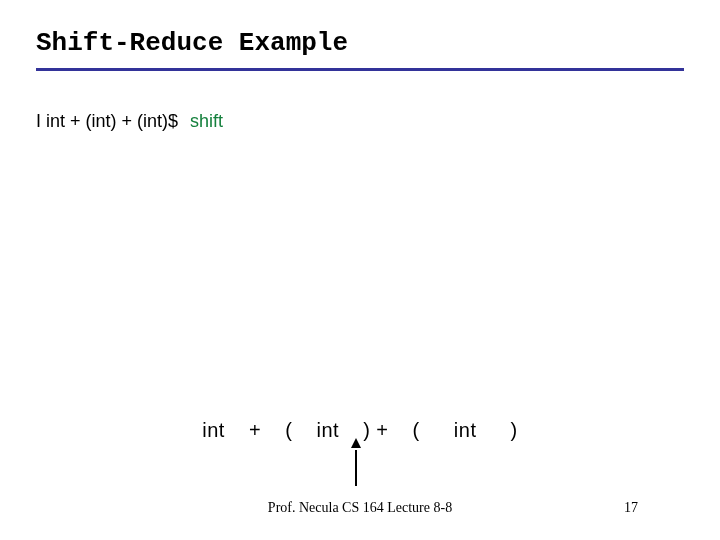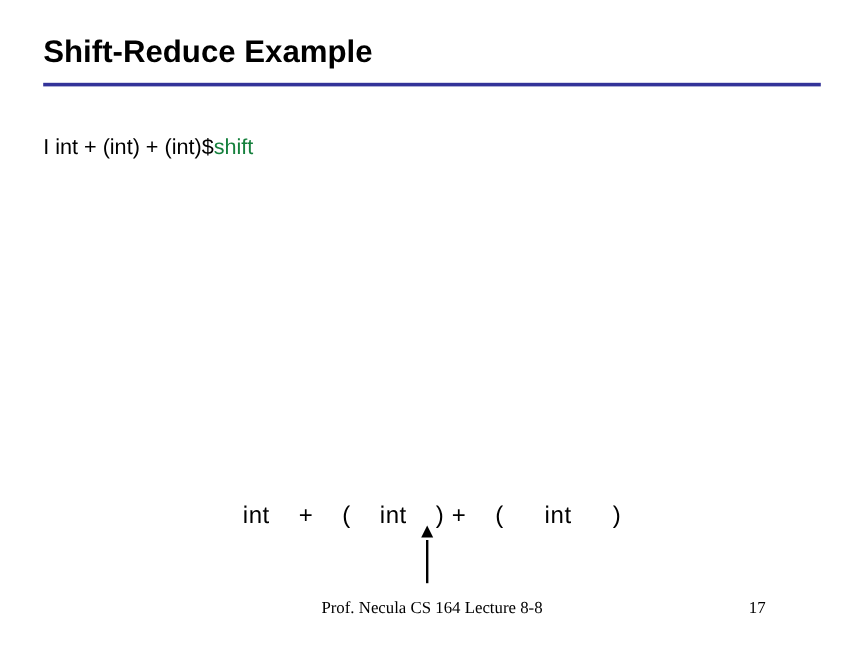--- a/index.html
+++ b/index.html
@@ -19,32 +19,34 @@
       width: 100%;
       height: 100%;
       padding: 28px 36px;
       position: relative;
     }
     .title {
       font-size: 26px;
       font-weight: bold;
       color: #000;
       margin-bottom: 10px;
+      font-family: Liberation Mono, monospace;
     }
     .title-underline {
       height: 3px;
       background: #333399;
       margin-bottom: 40px;
       width: 100%;
     }
     .parse-line {
       font-size: 18px;
       color: #000;
       display: flex;
       align-items: baseline;
+      gap: 12px;
     }
     .parse-state {
       color: #000;
     }
     .parse-action {
       color: #15803d;
     }
     .token-row {
       position: absolute;
       bottom: 98px;

